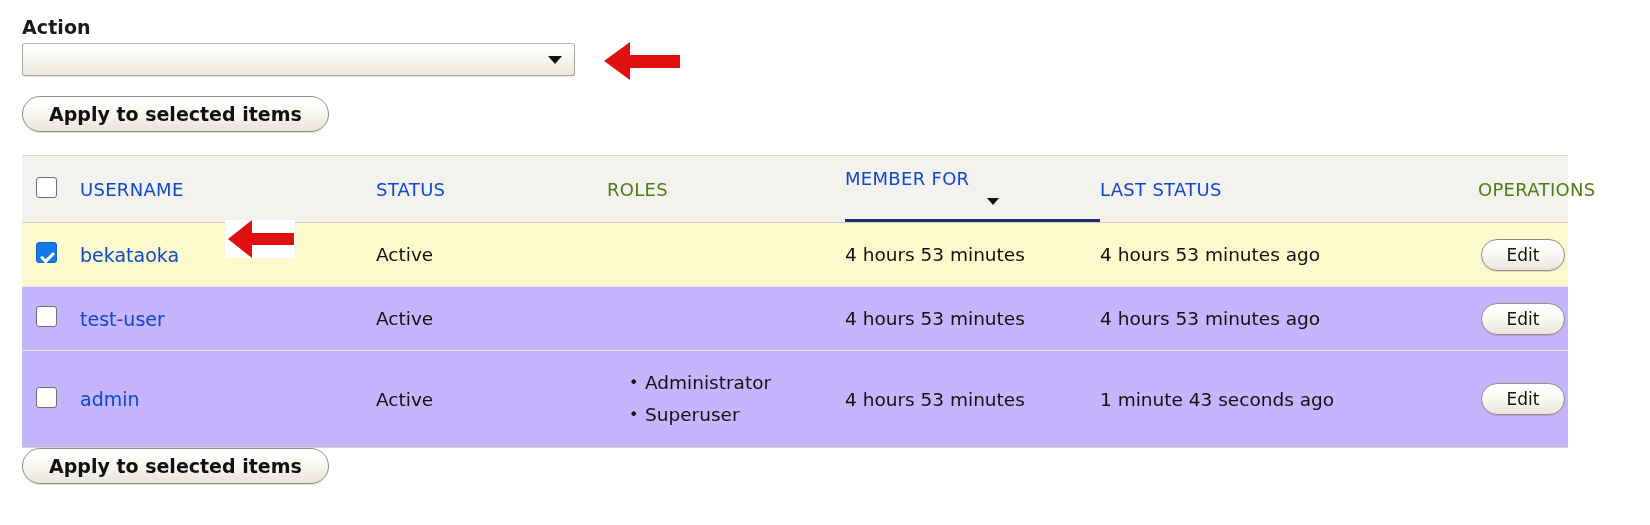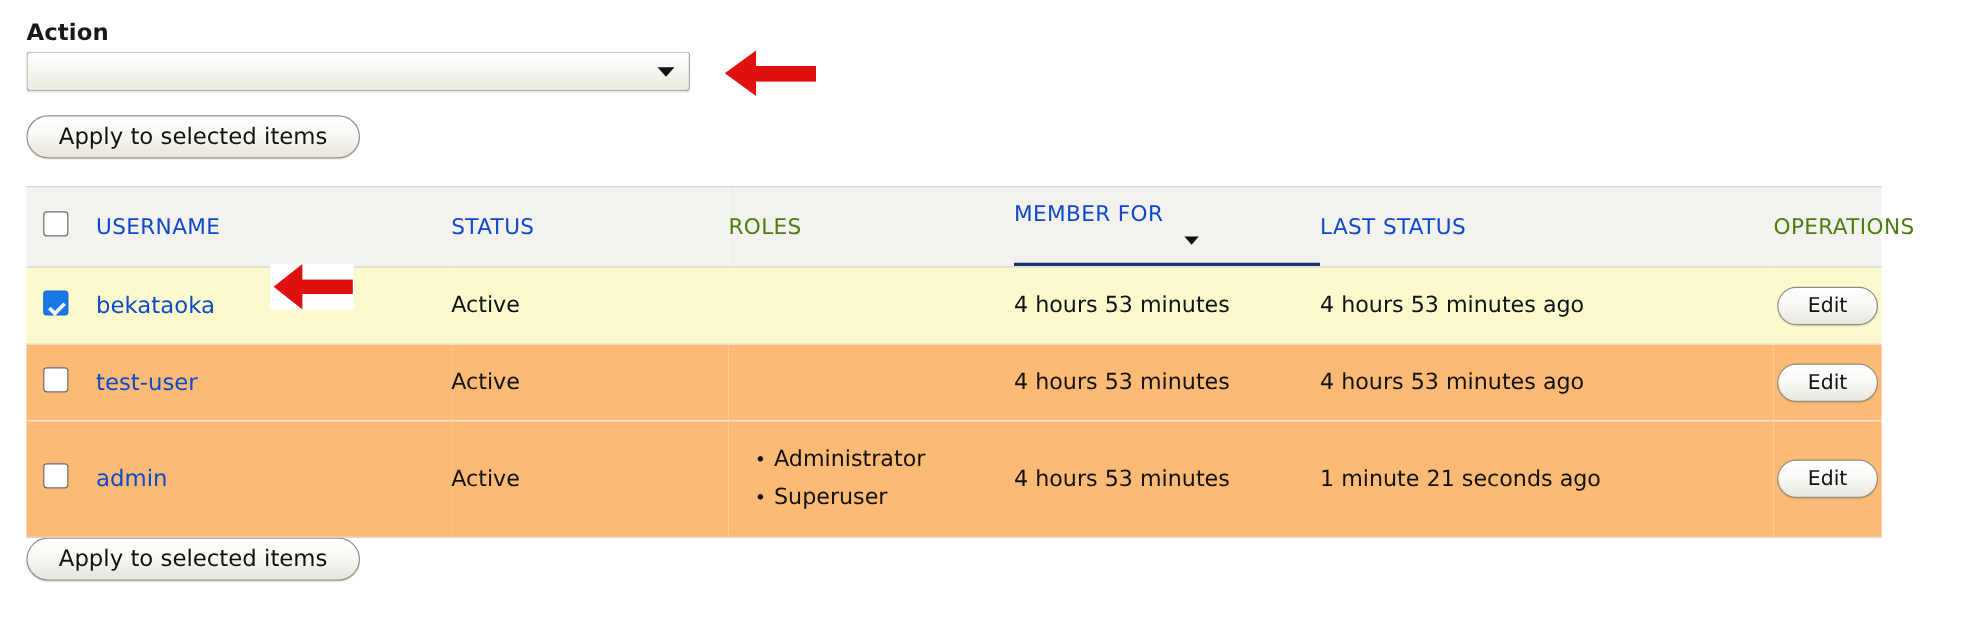--- a/index.html
+++ b/index.html
@@ -57,21 +57,21 @@
   .pill-btn {
     position: absolute;
     height: 36px;
     padding: 0 26px;
     border: 1px solid #8e8e86;
     border-radius: 20px;
     background: linear-gradient(to bottom, #ffffff 0%, #f8f7f3 48%, #e6e4da 100%);
     box-shadow: inset 0 1px 0 #ffffff, 0 1px 1px rgba(0,0,0,0.12);
     font-family: "DejaVu Sans", sans-serif;
     font-size: 19px;
-    font-weight: normal;
+    font-weight: bold;
     color: #111111;
     display: flex;
     align-items: center;
     justify-content: center;
     cursor: pointer;
   }
   #apply-top  { left: 22px; top: 96px; }
   #apply-bot  { left: 22px; top: 448px; }
 
   
@@ -123,21 +123,21 @@
     cursor: pointer;
   }
 
   table.users tbody td {
     font-size: 18.5px;
     color: #111111;
     padding: 0;
     height: 64px;
     vertical-align: middle;
     border-bottom: 1px solid #e7e5de;
-    background: #fdba74;
+    background: #c4b5fd;
   }
   table.users tbody tr.selected td {
     background: #fbfacd;
   }
   table.users tbody tr:last-child td {
     border-bottom: 1px solid #d8d6ce;
   }
 
   
   col.c-check { width: 58px; }
@@ -332,21 +332,21 @@
           <a class="userlink">admin</a>
         </td>
         <td>Active</td>
         <td>
           <ul class="roles">
             <li>Administrator</li>
             <li>Superuser</li>
           </ul>
         </td>
         <td>4 hours 53 minutes</td>
-        <td>1 minute 21 seconds ago</td>
+        <td>1 minute 43 seconds ago</td>
         <td>
           <div class="edit-btn">Edit</div>
         </td>
       </tr>
 
     </tbody>
   </table>
 </div>
 
 <div class="annot" id="arrow-action">

